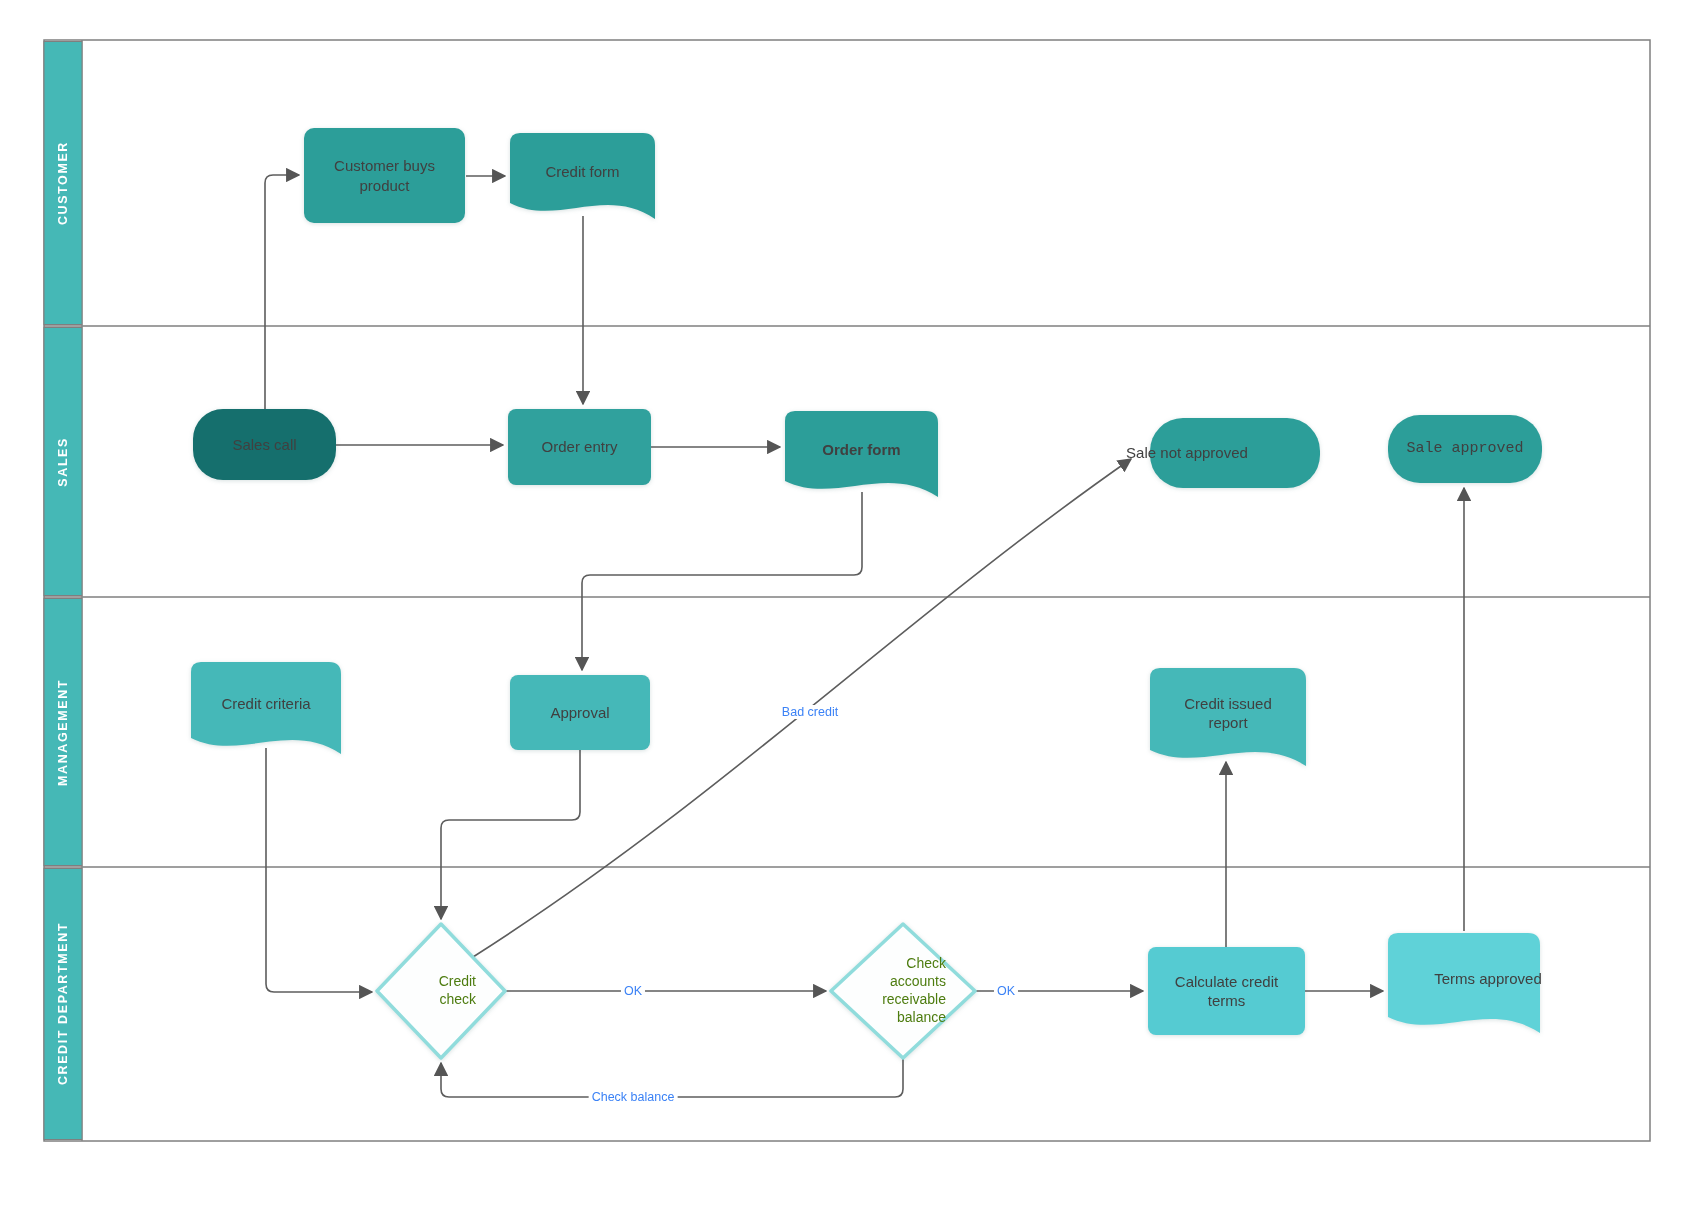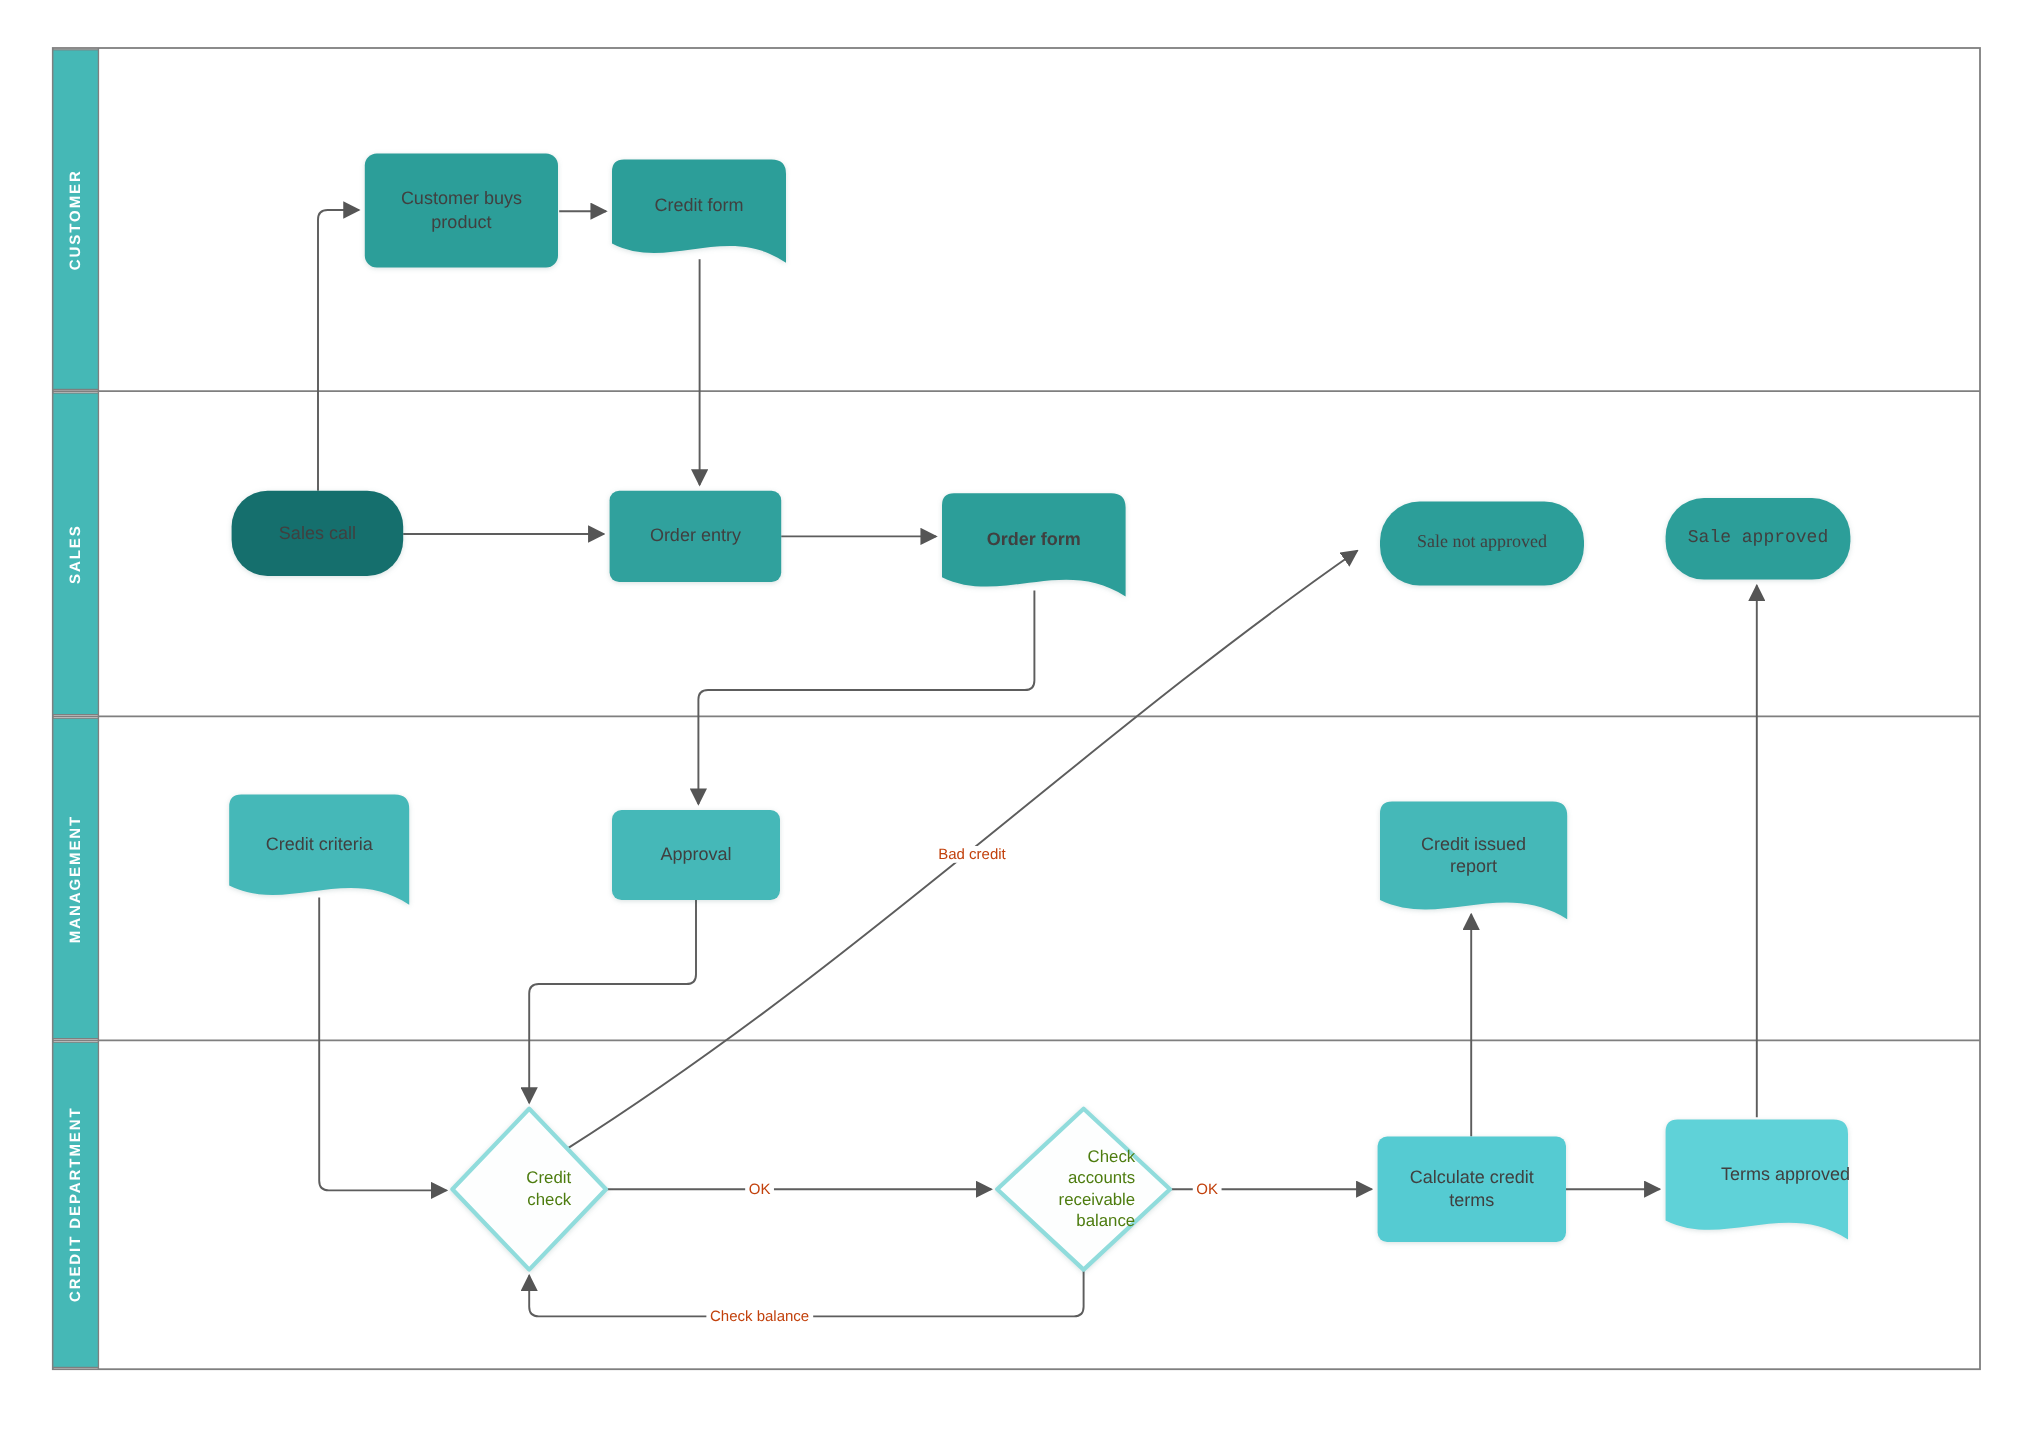--- a/index.html
+++ b/index.html
@@ -13,21 +13,21 @@
   #diagram{position:absolute;left:0;top:0;}
   .shape{filter:drop-shadow(0 1px 2px rgba(40,90,90,0.18));}
   .node-label{
     position:absolute;display:flex;align-items:center;justify-content:center;
     text-align:center;font-size:15px;line-height:1.28;color:#404040;
     pointer-events:none;
   }
   .node-label.dark{color:#4d7c0f;font-size:14px;text-align:right;}
   .edge-label{
     position:absolute;transform:translate(-50%,-50%);
-    background:#ffffff;color:#c2410c;font-size:12.5px;
+    background:#ffffff;color:#3b82f6;font-size:12.5px;
     padding:0 3px;white-space:nowrap;pointer-events:none;text-align:right;
   }
   .lane-strip-label{
     position:absolute;display:flex;align-items:center;justify-content:center;
     pointer-events:none;
   }
   .lane-strip-label span{
     writing-mode:vertical-rl;transform:rotate(180deg);
     color:#ffffff;font-size:12.5px;font-weight:bold;letter-spacing:1.6px;
     white-space:nowrap;
@@ -114,21 +114,21 @@
       </div>
       <div class="node-label" style="left: 193px; top: 409px; width: 143px; height: 71px;">
         <div class="label-box" style="max-width: 120px;">Sales call</div>
       </div>
       <div class="node-label" style="left: 508px; top: 409px; width: 143px; height: 76px;">
         <div class="label-box" style="max-width: 120px;">Order entry</div>
       </div>
       <div class="node-label" style="left: 785px; top: 411px; width: 153px; height: 78px;">
         <div class="label-box" style="max-width: 120px; font-weight: bold;">Order form</div>
       </div>
-      <div class="node-label" style="left: 1150px; top: 418px; width: 170px; height: 70px; font-family: Liberation Serif, serif;">
+      <div class="node-label" style="left: 1102px; top: 418px; width: 170px; height: 70px;">
         <div class="label-box" style="max-width: 160px;">Sale not approved</div>
       </div>
       <div class="node-label" style="left: 1388px; top: 415px; width: 154px; height: 68px;">
         <div class="label-box" style="max-width: 140px; font-family: Liberation Mono, monospace;">Sale approved</div>
       </div>
       <div class="node-label" style="left: 191px; top: 662px; width: 150px; height: 84px;">
         <div class="label-box" style="max-width: 120px;">Credit criteria</div>
       </div>
       <div class="node-label" style="left: 510px; top: 675px; width: 140px; height: 75px;">
         <div class="label-box" style="max-width: 120px;">Approval</div>

